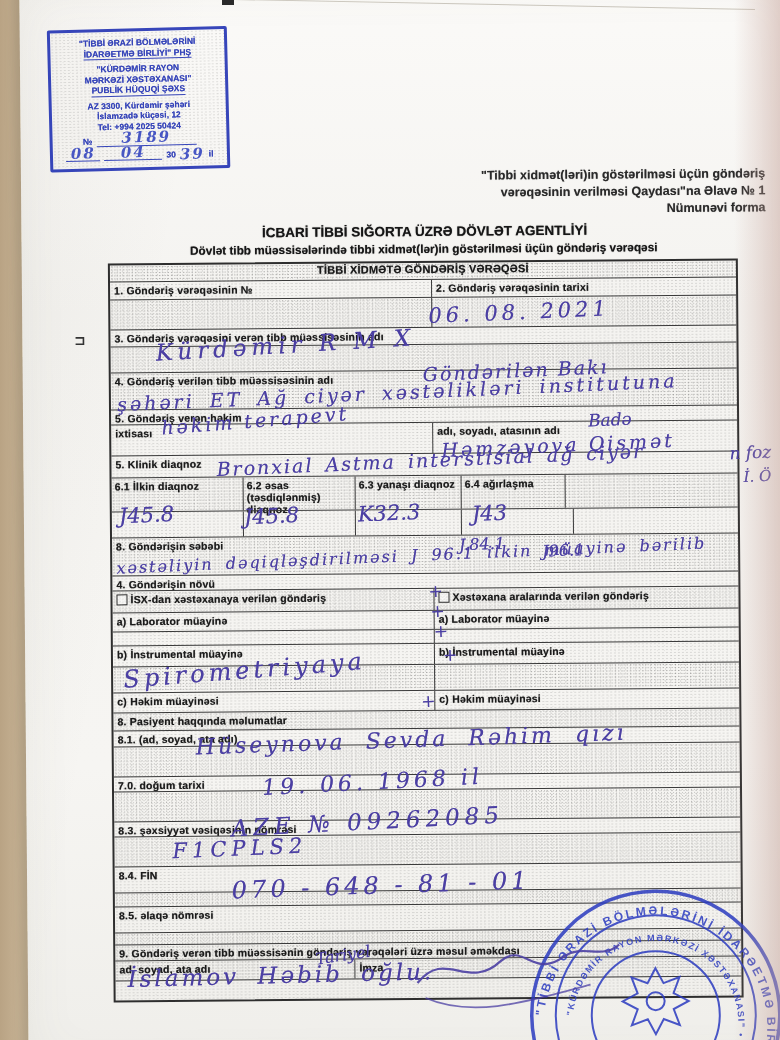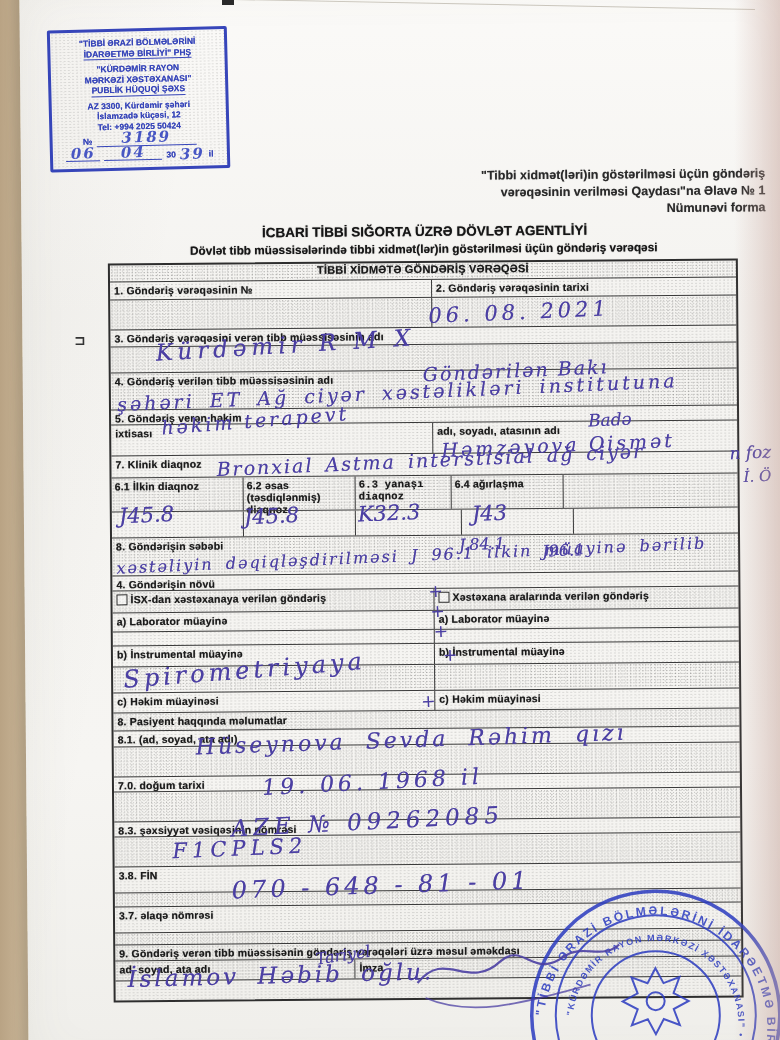--- a/index.html
+++ b/index.html
@@ -94,21 +94,21 @@
       <div class="ul">PUBLİK HÜQUQİ ŞƏXS</div>
       <div class="gap"></div>
       <div>AZ 3300, Kürdəmir şəhəri</div>
       <div>İslamzadə küçəsi, 12</div>
       <div>Tel: +994 2025 50424</div>
       <div class="snum">
         <span>№</span>
         <span class="ul" style="width:100px;"><span class="shw">3189</span></span>
       </div>
       <div class="snum">
-        <span class="ul" style="width:34px;"><span class="shw">06</span></span>
+        <span class="ul" style="width:34px;"><span class="shw">08</span></span>
         <span class="ul" style="width:58px;"><span class="shw">04</span></span>
         <span>30</span>
           <span class="shw">39</span>
         <span>il</span>
       </div>
     </div>
 
     <div class="appendix">
       <div>"Tibbi xidmət(ləri)in göstərilməsi üçün göndəriş</div>
       <div>vərəqəsinin verilməsi Qaydası"na Əlavə № 1</div>
@@ -137,27 +137,27 @@
         <div class="lab pr">4. Göndəriş verilən tibb müəssisəsinin adı</div>
       </div>
       <div class="r" style="height:15px;">
         <div class="lab pr">5. Göndəriş verən həkim</div>
       </div>
       <div class="r two" style="height:31px;">
         <div class="cl pr">ixtisası</div>
         <div class="cr pr">adı, soyadı, atasının adı</div>
       </div>
       <div class="r" style="height:22px;">
-        <div class="lab pr">7. Klinik diaqnoz</div>
+        <div class="lab pr">5. Klinik diaqnoz</div>
       </div>
       <div class="r cols tx2" style="height:34px;">
         <div class="cc pr" style="width:132px;">6.1 İlkin diaqnoz</div>
         <div class="cc pr" style="width:112px;">6.2 əsas (təsdiqlənmiş) diaqnoz</div>
-        <div class="cc pr" style="width:96px;font-family:Liberation Mono, monospace;">6.3 yanaşı diaqnoz</div>
-        <div class="cc pr" style="width:112px;">6.4 ağırlaşma</div>
+        <div class="cc pr" style="width:106px;">6.3 yanaşı diaqnoz</div>
+        <div class="cc pr" style="width:104px;">6.4 ağırlaşma</div>
         <div class="cc" style="flex:1;"></div>
       </div>
       <div class="r cols" style="height:26px;">
         <div class="cc" style="width:132px;"></div>
         <div class="cc" style="width:112px;"></div>
         <div class="cc" style="width:106px;"></div>
         <div class="cc" style="width:112px;"></div>
         <div class="cc" style="flex:1;"></div>
       </div>
       <div class="r tx2" style="height:38px;">
@@ -203,25 +203,25 @@
       <div class="r tx2" style="height:30px;"></div>
       <div class="r" style="height:15px;">
         <div class="lab pr">7.0. doğum tarixi</div>
       </div>
       <div class="r tx2" style="height:30px;"></div>
       <div class="r" style="height:15px;">
         <div class="lab pr">8.3. şəxsiyyət vəsiqəsinin nömrəsi</div>
       </div>
       <div class="r tx2" style="height:30px;"></div>
       <div class="r" style="height:26px;">
-        <div class="lab pr">3.8. FİN</div>
+        <div class="lab pr">8.4. FİN</div>
       </div>
       <div class="r tx2" style="height:14px;"></div>
       <div class="r" style="height:26px;">
-        <div class="lab pr">3.7. əlaqə nömrəsi</div>
+        <div class="lab pr">8.5. əlaqə nömrəsi</div>
       </div>
       <div class="r tx2" style="height:12px;"></div>
       <div class="r tx2" style="height:16px;">
         <div class="lab pr">9. Göndəriş verən tibb müəssisənin göndəriş vərəqələri üzrə məsul əməkdaşı</div>
       </div>
       <div class="r two9 tx2" style="height:20px;">
         <div class="cl pr">ad, soyad, ata adı</div>
         <div class="cr pr">İmza</div>
       </div>
       <div class="r" style="height:20px;"></div>

